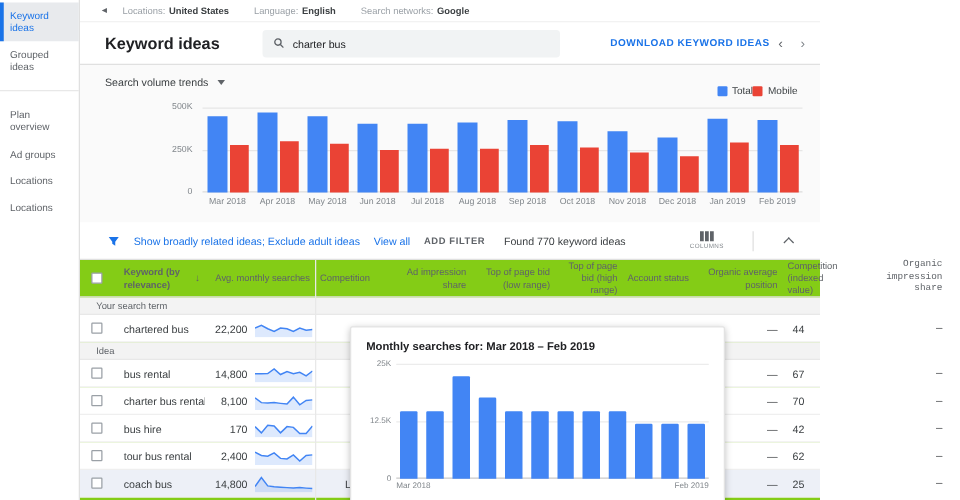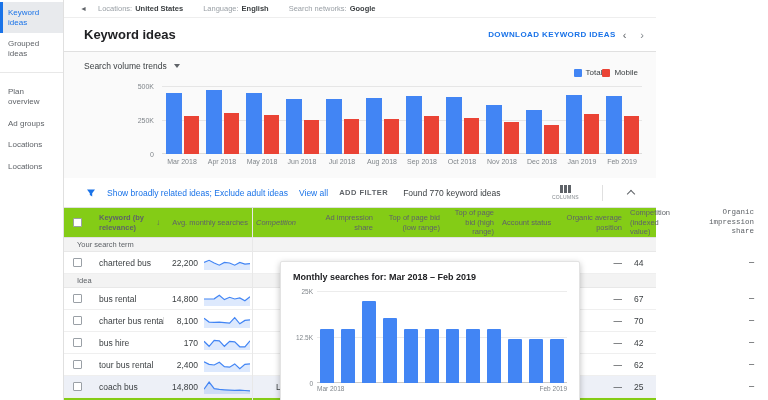--- a/index.html
+++ b/index.html
@@ -125,20 +125,27 @@
         </span>
         <span class="tb-item">
           <span class="tb-label">Search networks:</span>
           <span class="tb-value">Google</span>
         </span>
       </span>
   </div>
 
   <div class="header">
     <div class="page-title">Keyword ideas</div>
+    <div class="search-box">
+      <svg class="icon-svg" width="9" height="9" viewBox="0 0 10 10">
+          <circle cx="4" cy="4" r="3" fill="none" stroke="#5f6368" stroke-width="1.3"></circle>
+          <line x1="6.3" y1="6.3" x2="9.3" y2="9.3" stroke="#5f6368" stroke-width="1.3"></line>
+        </svg>
+      <input type="text" value="charter bus" style="">
+    </div>
     <div class="download-link">DOWNLOAD KEYWORD IDEAS</div>
     <span class="nav-chevron">‹</span>
     <span class="nav-chevron next">›</span>
   </div>
 
   <section class="trends">
     <div class="trends-title">
       <span>Search volume trends</span>
       <span class="caret-down"></span>
     </div>
@@ -251,21 +258,21 @@
   <div class="table">
     <div class="thead">
       <div class="ccheck">
         <div class="checkbox"></div>
       </div>
     <div class="hcell hk al" style="grid-column: 2;">
           <span>Keyword (by relevance)</span>
           <span class="sort-arrow">↓</span>
         </div>
         <div class="hcell ar" style="grid-column: 3 / span 2;"><span>Avg. monthly searches</span></div>
-        <div class="hcell al" style="grid-column: 5; font-style: italic;"><span>Competition</span></div>
+        <div class="hcell al" style="grid-column: 5;"><span>Competition</span></div>
         <div class="hcell ar" style="grid-column: 6;"><span>Ad impression share</span></div>
         <div class="hcell ar" style="grid-column: 7;"><span>Top of page bid (low range)</span></div>
         <div class="hcell ar" style="grid-column: 8;"><span>Top of page bid (high range)</span></div>
         <div class="hcell al" style="grid-column: 9;"><span>Account status</span></div>
         <div class="hcell ar" style="grid-column: 10;"><span>Organic average position</span></div>
         <div class="hcell al" style="grid-column: 11;"><span>Competition (indexed value)</span></div>
         <div class="hcell ar pr14" style="grid-column: 12;"><span>Organic impression share</span></div>
       </div>
     <div>
         <div class="section-row">Your search term</div>

